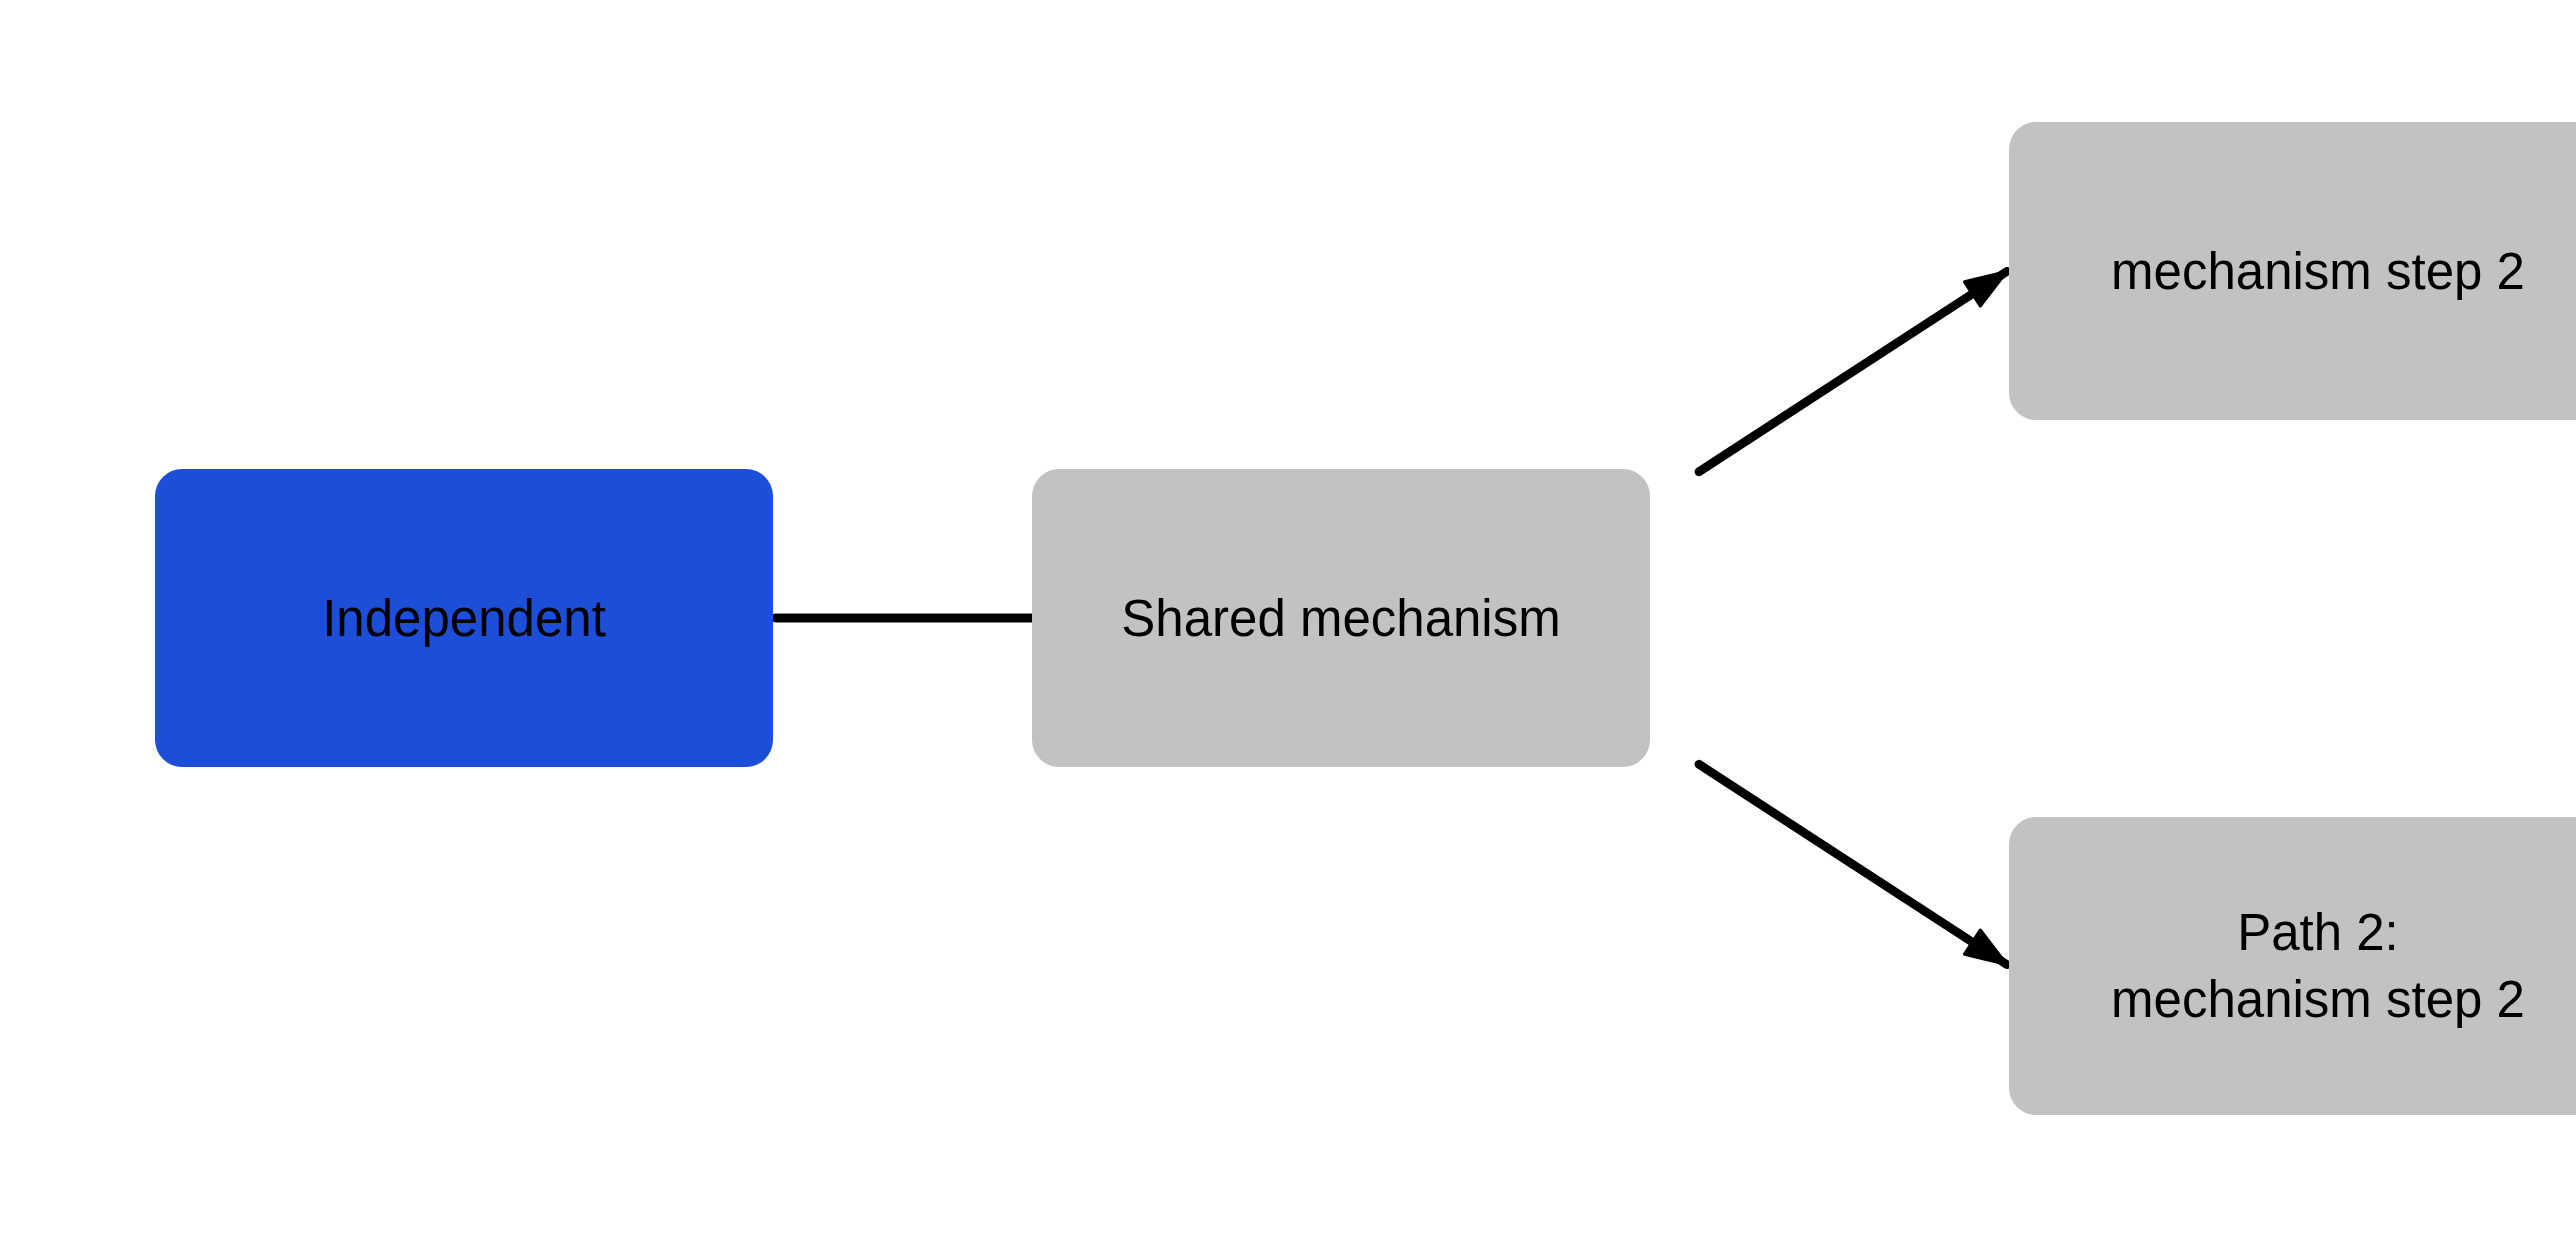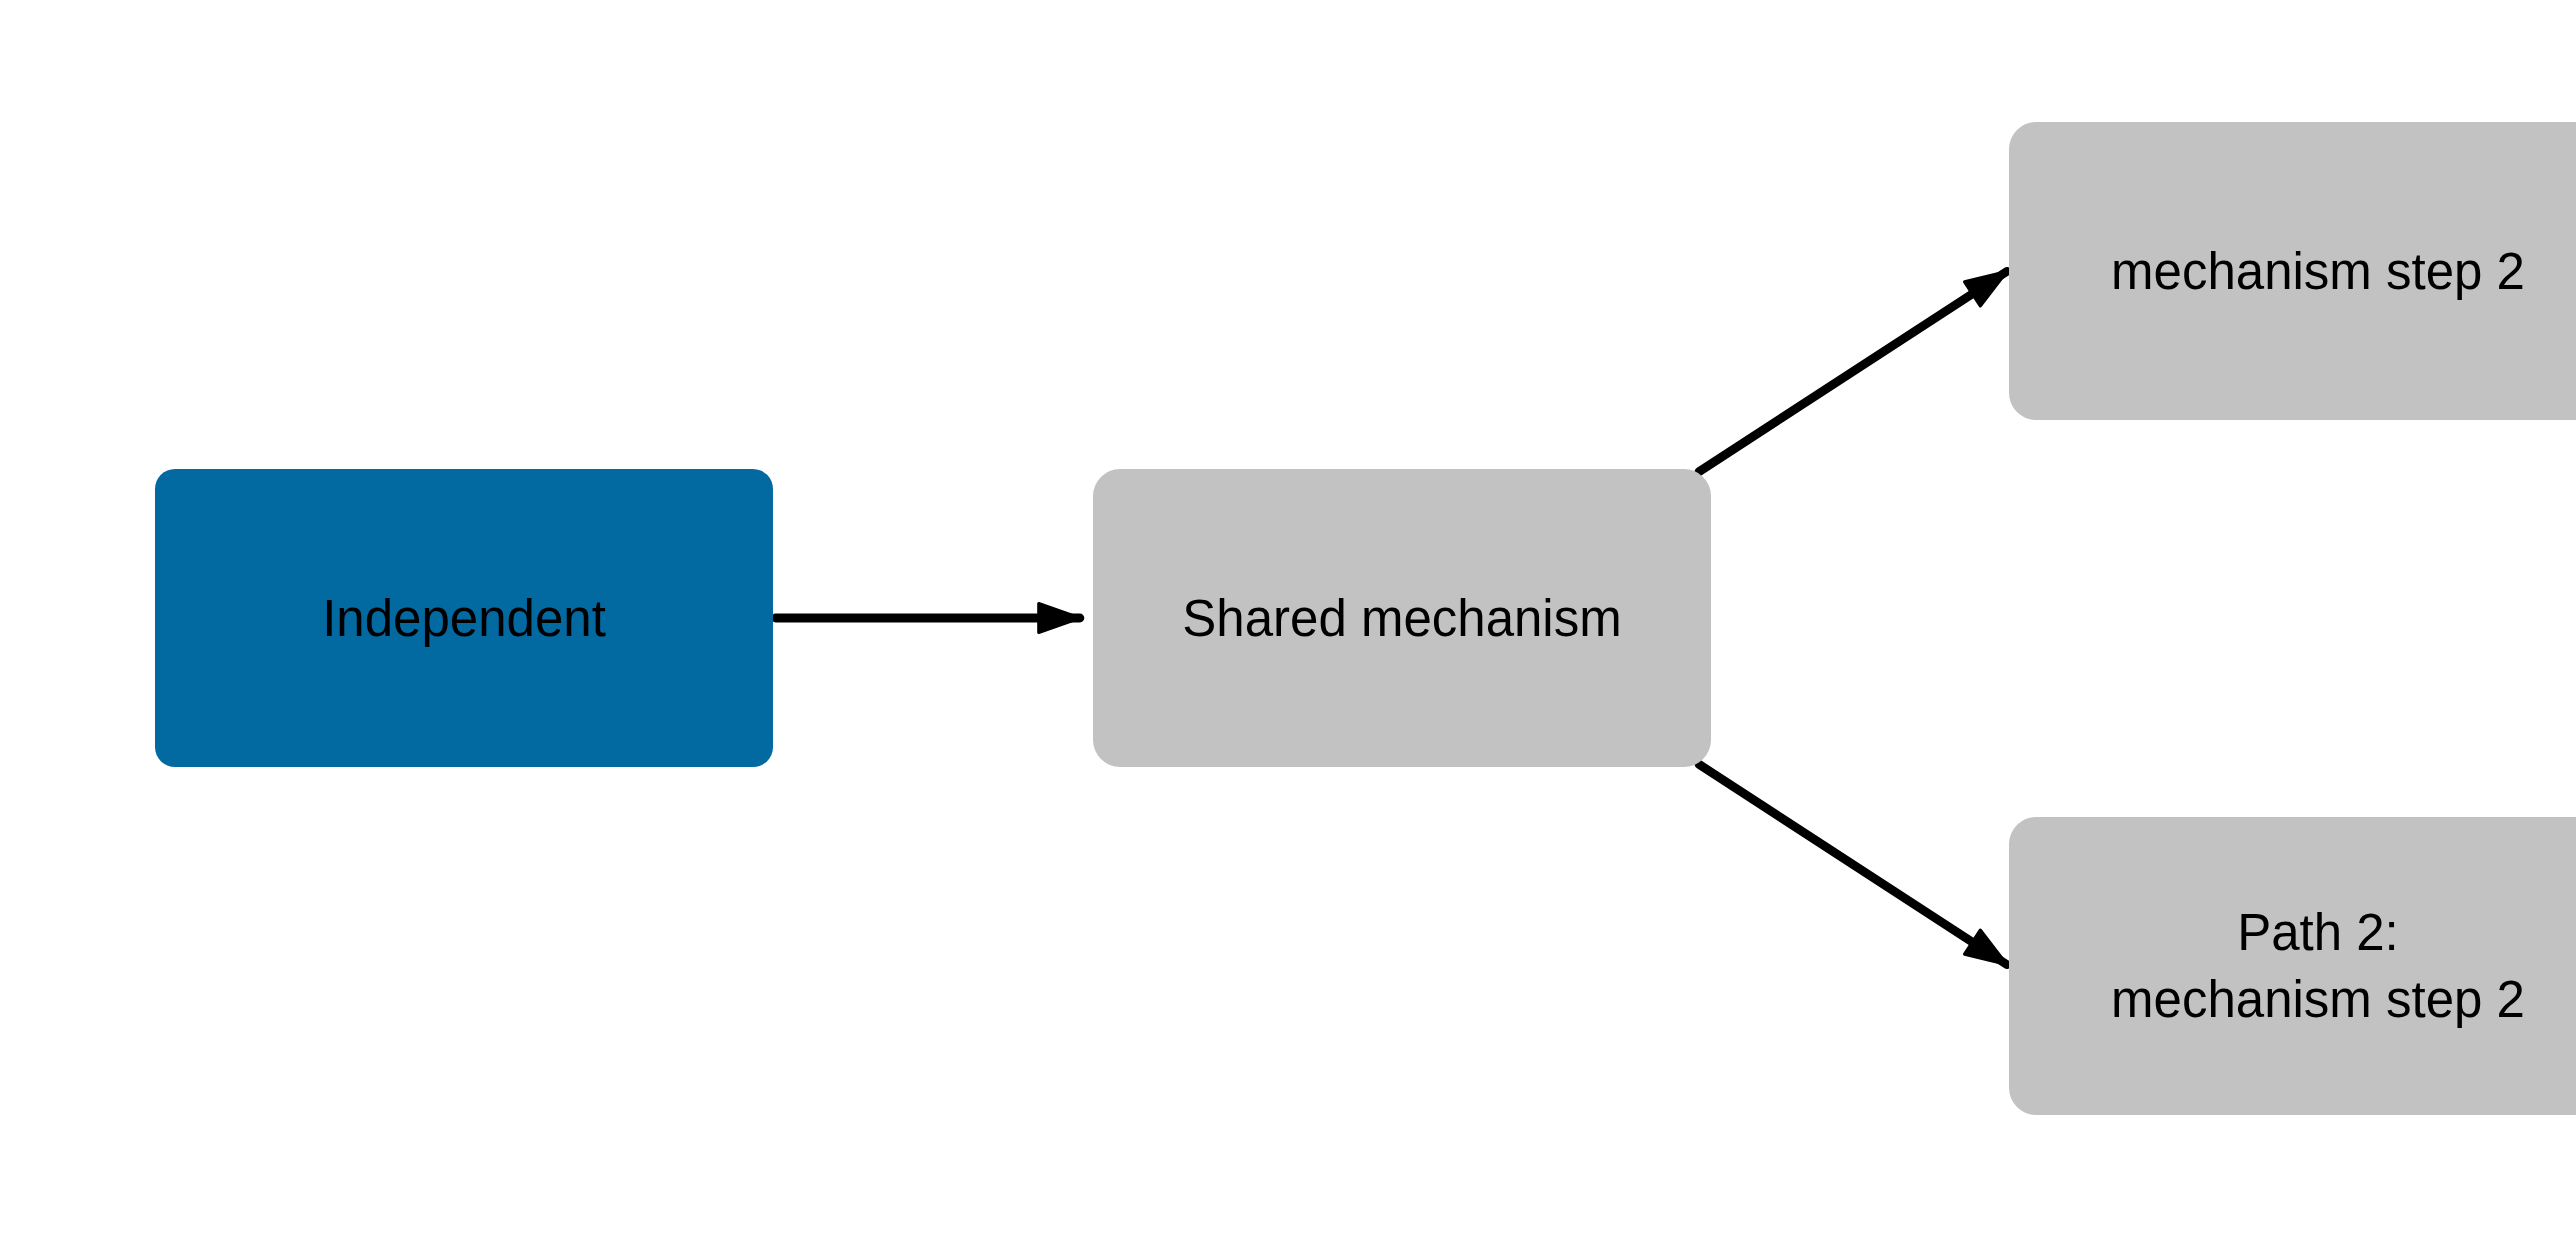--- a/index.html
+++ b/index.html
@@ -13,21 +13,21 @@
   .edges{position:absolute;left:0;top:0;pointer-events:none;}
   .node{
     position:absolute;
     width:618px;height:298px;
     border-radius:27px;
     display:flex;align-items:center;justify-content:center;
     text-align:center;
     color:#000000;
     font-size:51px;line-height:67px;
   }
-  .node.dark{background:#0369a1;border-radius:20px;}
+  .node.dark{background:#1d4ed8;}
   .node.light{background:#c2c2c2;}
   .label{display:flex;flex-direction:column;}
 </style>
 </head>
 <body>
 
 <div class="stage">
 
   <svg class="edges" width="3709" height="1236" viewBox="0 0 7200 2400">
     <defs>
@@ -41,21 +41,21 @@
     <line x1="5102" y1="527" x2="5696" y2="911" stroke="#000000" stroke-width="17" stroke-linecap="round" marker-end="url(#arrowhead)"></line>
     <line x1="5102" y1="1873" x2="5696" y2="1489" stroke="#000000" stroke-width="17" stroke-linecap="round" marker-end="url(#arrowhead)"></line>
   </svg>
 
   <div class="node dark" style="left:155px;top:469px;">
     <div class="label">
       <span>Independent</span>
     </div>
   </div>
 
-  <div class="node light" style="left:1093px;top:469px;">
+  <div class="node light" style="left:1032px;top:469px;">
     <div class="label">
       <span>Shared mechanism</span>
     </div>
   </div>
 
   <div class="node light" style="left:2009px;top:122px;">
     <div class="label">
       <span>mechanism step 2</span>
     </div>
   </div>

